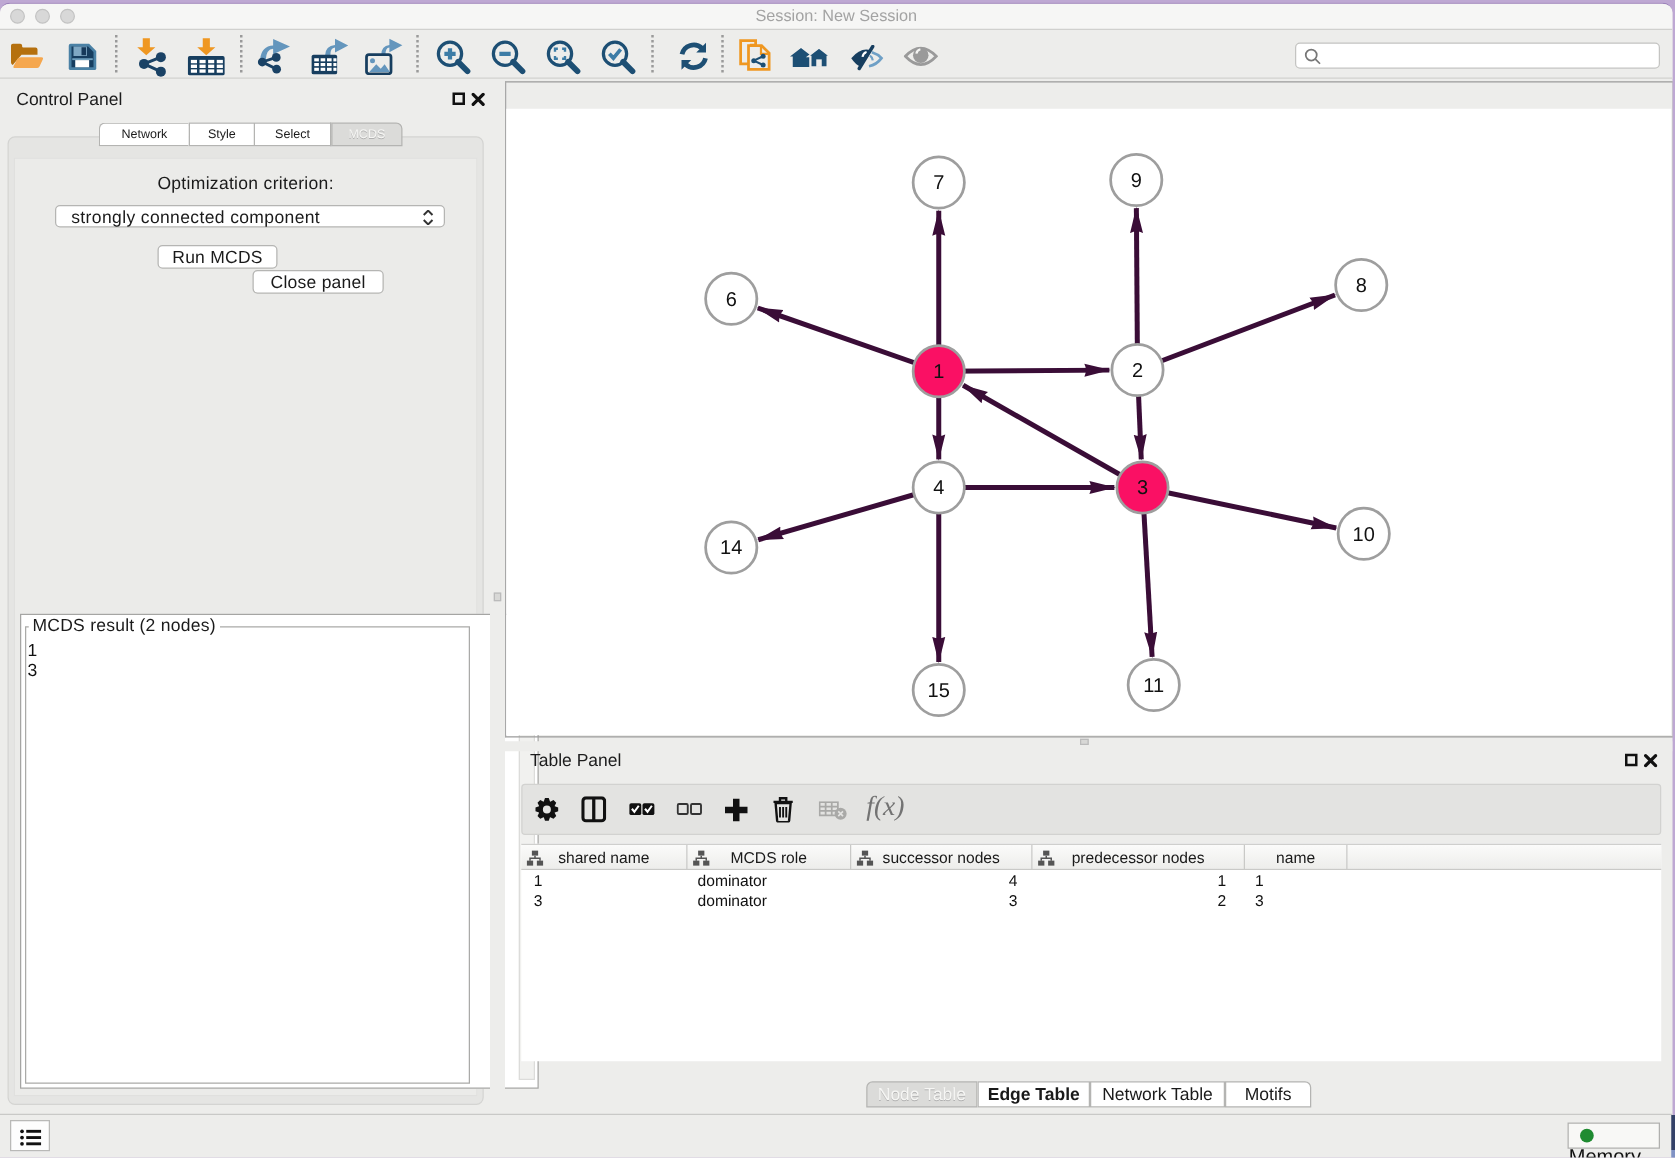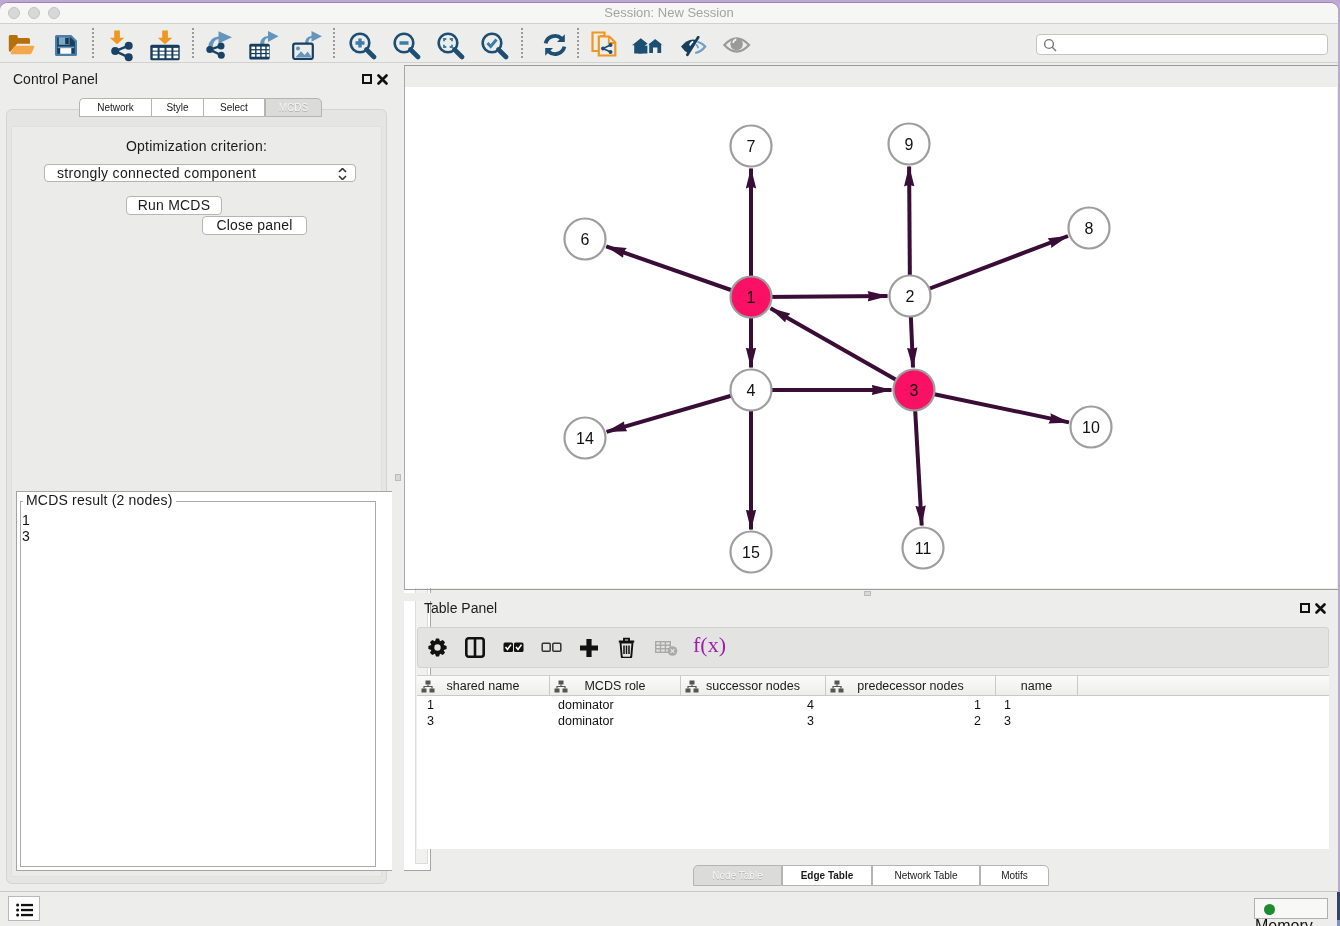--- a/index.html
+++ b/index.html
@@ -48,21 +48,21 @@
 #hgrip { position:absolute; left:864px; top:588px; width:7px; height:5px; background:#d8d8d6; border:1px solid #bbb; }
 
 
 #tp-title { position:absolute; left:424px; top:596.5px; font-size:14px; color:#1c1c1c; }
 #tp-toolbar { position:absolute; left:417px; top:624px; width:912px; height:41px; background:#e3e3e1; border:1px solid #d2d2d0; border-radius:3px; }
 #tp-table { position:absolute; left:417px; top:672px; width:912px; height:174px; background:#fff; }
 #tp-header { position:absolute; left:0; top:0; width:912px; height:21px; background:linear-gradient(#fbfbfa,#ededeb); border-top:1px solid #cfcfcd; border-bottom:1px solid #c9c9c7; }
 .hcell { position:absolute; top:0; height:20px; border-right:1px solid #c9c9c7; font-size:12.5px; color:#1a1a1a; text-align:center; line-height:20px; }
 .hico { position:absolute; left:4px; top:4px; }
 .trow { position:absolute; font-size:12.5px; color:#111; }
-.btab { position:absolute; top:862px; height:21px; background:#fff; border:1px solid #b4b4b2; font-size:10px; color:#1a1a1a; text-align:center; line-height:19px; }
+.btab { position:absolute; top:862px; height:21px; background:#fff; border:1px solid #b4b4b2; font-size:14px; color:#1a1a1a; text-align:center; line-height:19px; }
 .btab.tabsel, .tab.tabsel { background:#dbdbd9; color:#f6f6f4; text-shadow:0 1px 0 #b0b0b0; }
 
 
 #statusbar { position:absolute; left:0; top:887.5px; width:1338px; height:34px; background:#ededeb; border-top:1px solid #c9c9c7; }
 #listbtn { position:absolute; left:8px; top:4px; width:32px; height:25px; background:#fdfdfd; border:1px solid #b9b9b7; }
 #membtn { position:absolute; left:1254px; top:6px; width:74px; height:21px; background:#f8f8f6; border:1px solid #b0b0ae; font-size:16px; color:#111; }
 </style>
 </head>
 <body>
 <div id="win">
@@ -337,21 +337,21 @@
       <path d="M6,8.5 v8.5 M8.5,8.5 v8.5 M11,8.5 v8.5" stroke="#111" stroke-width="1.5"></path>
     </svg>
     <svg class="abs" style="left:237px; top:13px;" width="23" height="15" viewBox="0 0 23 15">
       <g fill="none" stroke="#a9a9a7" stroke-width="1.4">
         <rect x="0.7" y="0.7" width="14.6" height="10.6"></rect>
         <path d="M0.7,4.2 H15.3 M0.7,7.7 H15.3 M5.5,0.7 V11.3 M10.4,0.7 V11.3"></path>
       </g>
       <circle cx="17.5" cy="10" r="4.8" fill="#a9a9a7"></circle>
       <path d="M15.6,8.1 l3.8,3.8 M19.4,8.1 l-3.8,3.8" stroke="#e3e3e1" stroke-width="1.3"></path>
     </svg>
-    <div class="abs" style="left:275px; top:4px; font-family:'Liberation Serif',serif; font-size:22px; color:#a21caf;">f(x)</div>
+    <div class="abs" style="left:275px; top:4px; font-family:'Liberation Serif',serif; font-style:italic; font-size:22px; color:#737373;">f(x)</div>
   </div>
   <div id="tp-table">
     <div id="tp-header">
       <div class="hcell" style="left:0; width:133px;"><svg class="hico" width="14" height="13" viewBox="0 0 14 13">
             <g fill="#555">
               <rect x="4.5" y="0.5" width="5" height="4"></rect>
               <rect x="0.5" y="8.5" width="5" height="4"></rect>
               <rect x="8.5" y="8.5" width="5" height="4"></rect>
               <path d="M7,4.5 V6.5 M3,8.5 V6.5 H11 V8.5" fill="none" stroke="#555" stroke-width="1.2"></path>
             </g>

